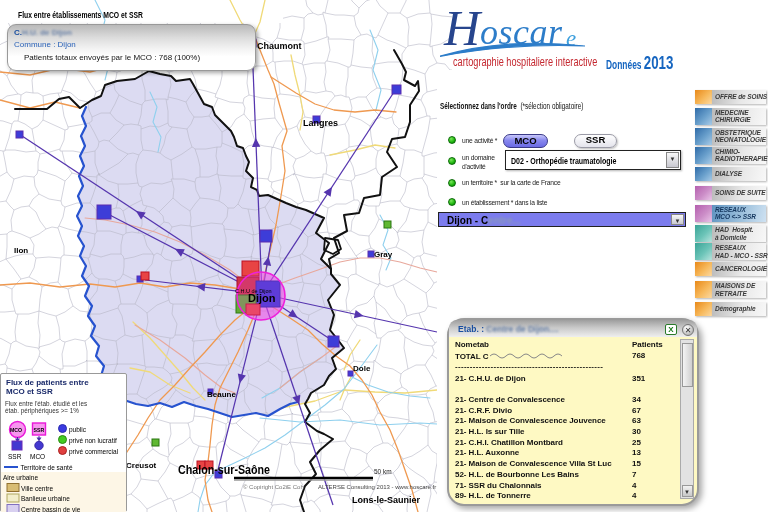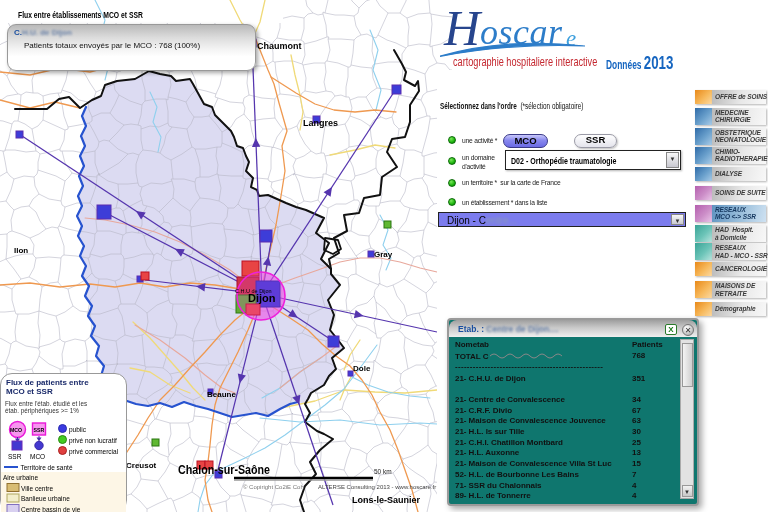--- a/index.html
+++ b/index.html
@@ -15,48 +15,48 @@
 .rs{stroke:#e8a89c;stroke-width:1.1}
 .ry{stroke:#f0da78;stroke-width:1.3}
 .rv{stroke:#8fd0ee;stroke-width:1.1}
 #whitebg{position:absolute;left:437px;top:70px;width:331px;height:442px;background:#fff}
 #title{position:absolute;left:18px;top:10px;font-size:8.6px;font-weight:bold;color:#000;transform:scaleX(0.79);transform-origin:0 0;white-space:nowrap}
 #tooltip{position:absolute;left:7px;top:24px;width:249px;height:47px;border:1px solid #999;border-radius:9px;background:linear-gradient(#b9b9b9 0%,#dcdcdc 28%,#f2f2f2 52%,#ffffff 70%);box-shadow:2px 2px 4px rgba(0,0,0,0.35);overflow:hidden}
 #tooltip .l1{margin:2.5px 0 0 6px;font-size:8px;font-weight:bold;color:#1a4fa0}
 #tooltip .l2{margin:3px 0 0 6px;font-size:8px;color:#2a62b8}
 #tooltip .l3{margin:4px 0 0 16px;font-size:8px;color:#111}
 .blur1{filter:blur(1.3px);color:#6a82a8}
-#legend{position:absolute;left:0px;top:373px;width:127px;height:139px;background:#fff;border:1px solid #999;border-radius:12px;font-size:6.5px;color:#222}
+#legend{position:absolute;left:0px;top:373px;width:127px;height:139px;background:#fff;border:1px solid #999;border-radius:2px;font-size:6.5px;color:#222}
 #legend .h{margin:4px 0 0 5px;font-size:8px;font-weight:bold;color:#1a2a6a;line-height:1.15}
 #legend .s{margin:4px 0 0 4px;font-size:6.3px;color:#333;line-height:1.12}
 #logo{position:absolute;left:440px;top:6px;width:250px;height:72px}
 #donnees{position:absolute;left:606px;top:52px;width:160px;font-size:12px;font-weight:bold;color:#1565c0;transform:scaleX(0.7);transform-origin:0 0;white-space:nowrap}
 #donnees b{font-size:19px}
 #reshead{position:absolute;left:441px;top:81px}
 #selord{position:absolute;left:440px;top:101px;font-size:8.4px;color:#111;transform:scaleX(0.76);transform-origin:0 0;white-space:nowrap}
 .grn{position:absolute;width:8px;height:8px;border-radius:50%;background:radial-gradient(circle at 35% 30%,#7ae85a,#1db40d 60%,#0a7a08);border:1px solid #0a6a08}
 .flabel{position:absolute;font-size:7.3px;color:#222;letter-spacing:-0.25px;transform:scaleX(0.92);transform-origin:0 0;white-space:nowrap}
 #mcopill{position:absolute;left:503px;top:134px;width:45px;height:14px;border-radius:8px;background:linear-gradient(#c8c8fa,#8888ee 45%,#6a6ae4);border:1.4px solid #3a3a88;color:#000;font-size:9.5px;font-weight:bold;text-align:center;line-height:11px}
 #ssrpill{position:absolute;left:574px;top:134px;width:43px;height:14px;border-radius:8px;background:linear-gradient(#ffffff,#e4e4ec);border:1.4px solid #9a9aa6;box-shadow:1px 1px 2px rgba(0,0,0,0.25);color:#000;font-size:9.5px;font-weight:bold;text-align:center;line-height:10px}
 #d02{position:absolute;left:505px;top:150px;width:176px;height:20px;background:#fff;border:1.6px solid #222;box-shadow:1px 1px 2px rgba(0,0,0,0.3)}
 #d02 .t{position:absolute;left:5px;top:3.5px;font-size:9.8px;font-weight:bold;color:#000;transform:scaleX(0.72);transform-origin:0 0;white-space:nowrap}
 .dropbtn{position:absolute;right:1px;top:1px;bottom:1px;width:13px;background:linear-gradient(#f8f8f8,#c8c8d0);border:1px solid #888;font-size:6px;color:#333;text-align:center}
 .dropbtn:before{content:"▼";position:relative;top:3px}
 #dijonbar{position:absolute;left:438px;top:212px;width:248px;height:15px;background:#7c7cee;border:1px solid #222}
-#dijonbar .t{position:absolute;left:8px;top:1.5px;font-size:10px;font-weight:normal;color:#000}
+#dijonbar .t{position:absolute;left:8px;top:1.5px;font-size:10px;font-weight:bold;color:#000}
 #sidebar{position:absolute;left:695px;top:90px;width:73px}
 .tab{position:absolute;left:0}
 .tab .ic{position:absolute;left:0;top:0;width:17px;box-shadow:1px 1px 2px rgba(0,0,0,0.3)}
 .tab .lb{position:absolute;left:17px;top:0;width:54px;background:linear-gradient(105deg,#b9b9b9,#e8e8e8 55%,#f8f8f8);color:#3a3a3a;font-style:italic;font-weight:bold;font-size:6.5px;line-height:1.15;padding:2px 0 0 3px;box-shadow:1px 1px 2px rgba(0,0,0,0.3);white-space:nowrap;letter-spacing:-0.1px}
 .ic.or{background:linear-gradient(135deg,#e8891a,#f7b95c 55%,#fbd9a2)}
 .ic.bl{background:linear-gradient(135deg,#2f6ba8,#6aa0cc 55%,#a8cbe8)}
 .ic.pk{background:linear-gradient(135deg,#b45fae,#cc8ec8 55%,#eac4e8)}
 .ic.tl{background:linear-gradient(135deg,#3aa396,#6cc4b8 55%,#b8e4de)}
 .lb.active{background:linear-gradient(105deg,#5f93c0,#9cc0dc 55%,#cfe2f2);color:#14365e}
-#tablepanel{position:absolute;left:447px;top:318px;width:252px;height:188px;background:#0f766e;border:2px solid #9a9a9a;border-radius:4px;box-shadow:3px 3px 6px rgba(0,0,0,0.35)}
+#tablepanel{position:absolute;left:447px;top:318px;width:252px;height:188px;background:#fef9c3;border:2px solid #9a9a9a;border-radius:17px;box-shadow:3px 3px 6px rgba(0,0,0,0.35)}
 #tphead{position:absolute;left:0;top:0;right:0;height:17px;border-radius:8px 8px 0 0;background:linear-gradient(#9e9e9e,#c9c9c9 45%,#efefef)}
 #tphead .t{position:absolute;left:9px;top:4px;font-size:8.5px;font-weight:bold;color:#1a4fa0}
 #xls{position:absolute;left:216px;top:4px;width:12px;height:11px;background:#fff;border:1px solid #2a7a2a;border-radius:2px;font-size:8px;font-weight:bold;color:#1a7a1a;text-align:center;line-height:10px}
 #clos{position:absolute;left:233px;top:4px;width:12px;height:12px;border-radius:50%;background:radial-gradient(circle at 35% 30%,#ffffff,#c9c9c9 60%,#9a9a9a);border:1px solid #777;font-size:8px;color:#333;text-align:center;line-height:11px}
 #tpbody{position:absolute;left:6px;top:20px;right:20px;bottom:4px;font-size:8px;font-weight:bold;color:#111;letter-spacing:-0.05px}
 .trow{position:absolute;left:0;right:0;height:10.7px;white-space:nowrap}
 .trow .n{position:absolute;left:177px}
 #tpscroll{position:absolute;right:3px;top:19px;width:14px;height:160px;background:#e2e2e2;border:1px solid #aaa}
 #tpthumb{position:absolute;left:0.5px;top:3px;width:11px;height:44px;background:linear-gradient(90deg,#f4f4f4,#cfcfcf);border:1px solid #999}
 #tpdown{position:absolute;left:0.5px;bottom:1px;width:11px;height:12px;background:linear-gradient(#f2f2f2,#c8c8c8);border:1px solid #999;font-size:6px;text-align:center;line-height:12px;color:#333}
@@ -173,20 +173,21 @@
 <text x="374" y="474" font-size="6.5" fill="#222">50 km</text>
 <text x="243" y="489" font-size="6" fill="#777">© Copiright Co2iE Coh</text>
 <text x="318" y="489" font-size="6" fill="#444">ALTERSE Consulting 2013 - www.hoscare.fr</text>
 </g>
 </svg>
 <div id="whitebg"></div>
     <div style="position:absolute;left:452px;top:0;width:316px;height:70px;background:#fff"></div>
 <div id="title">Flux entre établissements MCO et SSR</div>
 <div id="tooltip">
       <div class="l1">C.<span class="blur1">H.U. de Dijon</span></div>
+      <div class="l2">Commune : Dijon</div>
       <div class="l3">Patients totaux envoyés par le MCO : 768 (100%)</div>
     </div>
 <div id="legend">
 <div class="h">Flux de patients entre<br>MCO et SSR</div>
 <div class="s">Flux entre l'étab. étudié et les<br>étab. périphériques &gt;= 1%</div>
 <svg width="125" height="100" style="position:absolute;left:0;top:44px" xmlns="http://www.w3.org/2000/svg">
 <rect x="0" y="54" width="125" height="46" fill="#fdf6e6"></rect>
 <circle cx="16.5" cy="11.5" r="8" fill="#f795ef" stroke="#e818d8" stroke-width="1.4"></circle>
 <text x="9" y="14" font-size="5.2" font-weight="bold">MCO</text>
 <line x1="16.5" y1="19" x2="16.5" y2="21" stroke="#4a2fa8" stroke-width="1"></line>

